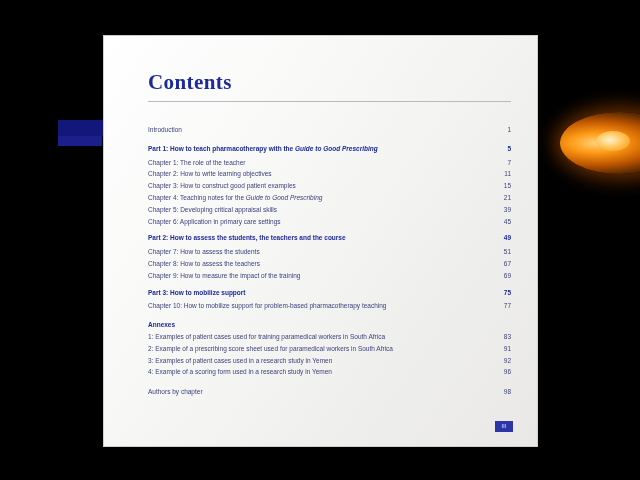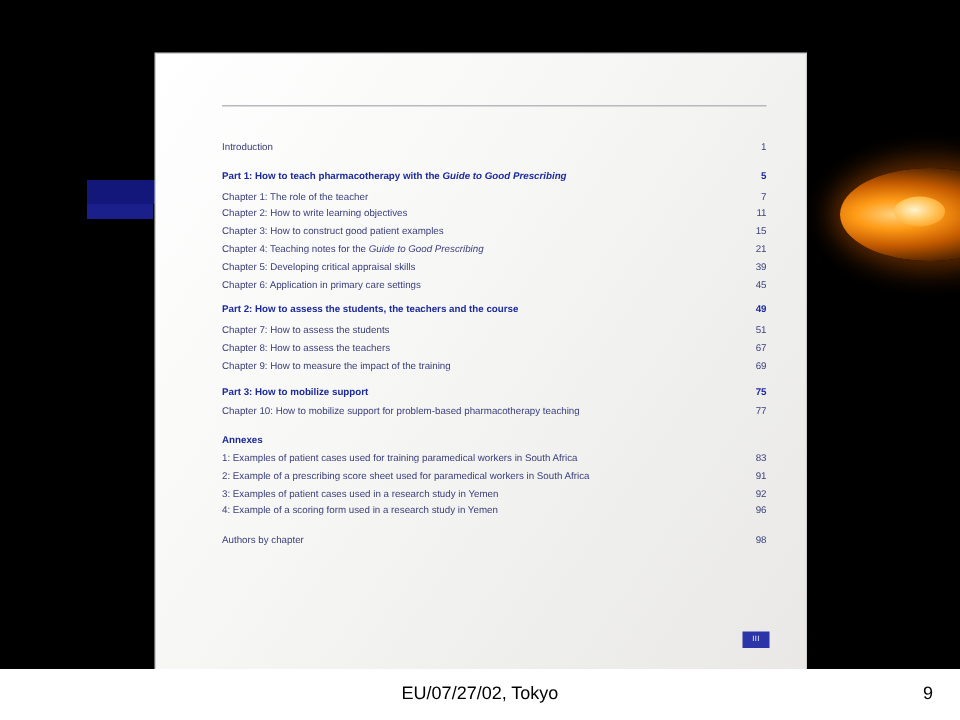--- a/index.html
+++ b/index.html
@@ -173,20 +173,21 @@
 
 <div id="stage">
 
   <div class="deco-blue-1"></div>
   <div class="deco-blue-2"></div>
   <div class="deco-ring"></div>
   <div class="deco-ring-core"></div>
 
   <div class="page">
     <div class="page-inner blur">
+      <div class="contents-title">Contents</div>
       <div class="title-rule"></div>
 
       <table class="toc">
         <tbody id="toc-body">
             <tr class="intro">
               <td>Introduction</td>
               <td class="pg">1</td>
             </tr>
             <tr class="part">
               <td>Part 1: How to teach pharmacotherapy with the <span class="ital" style="font-style: italic;">Guide to Good Prescribing</span></td>
@@ -263,18 +264,14 @@
             <tr class="authors">
               <td>Authors by chapter</td>
               <td class="pg">98</td>
             </tr>
           </tbody>
       </table>
     </div>
     <div class="page-badge">III</div>
   </div>
 
-  <div class="footer">
-    <div class="footer-center">EU/07/27/02, Tokyo</div>
-    <div class="footer-right">9</div>
-  </div>
 
 </div>
 
 </body></html>

